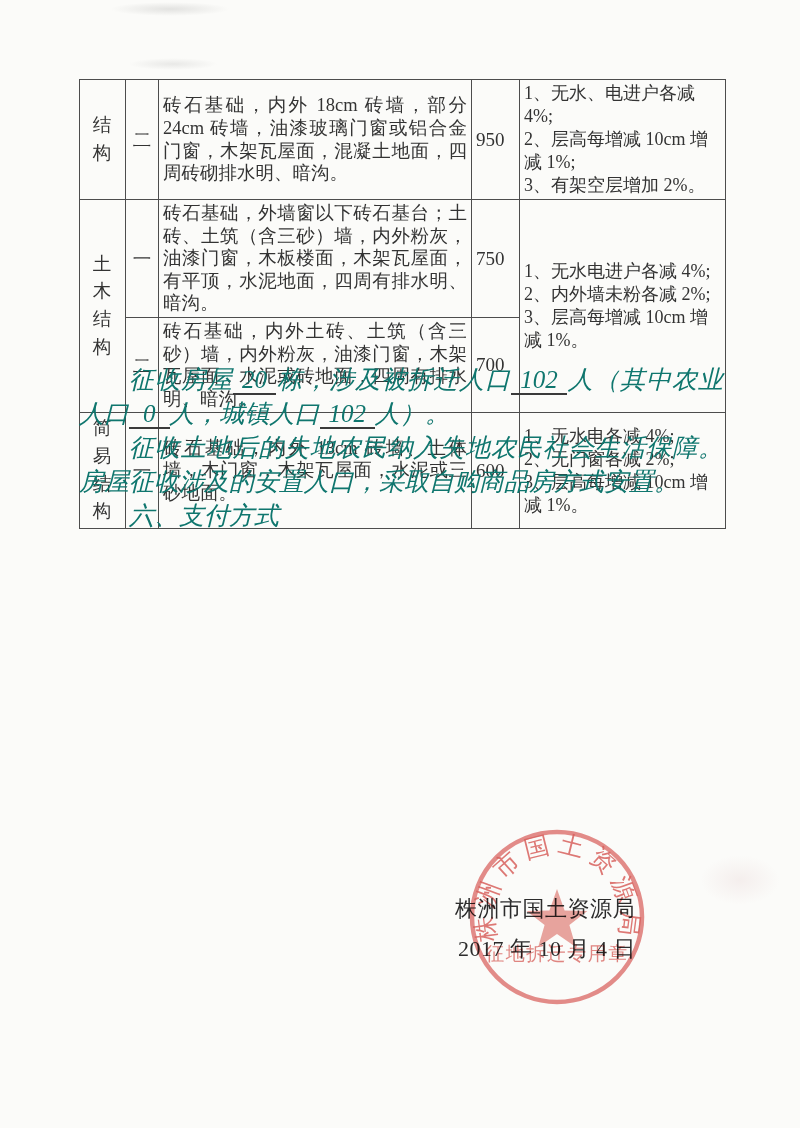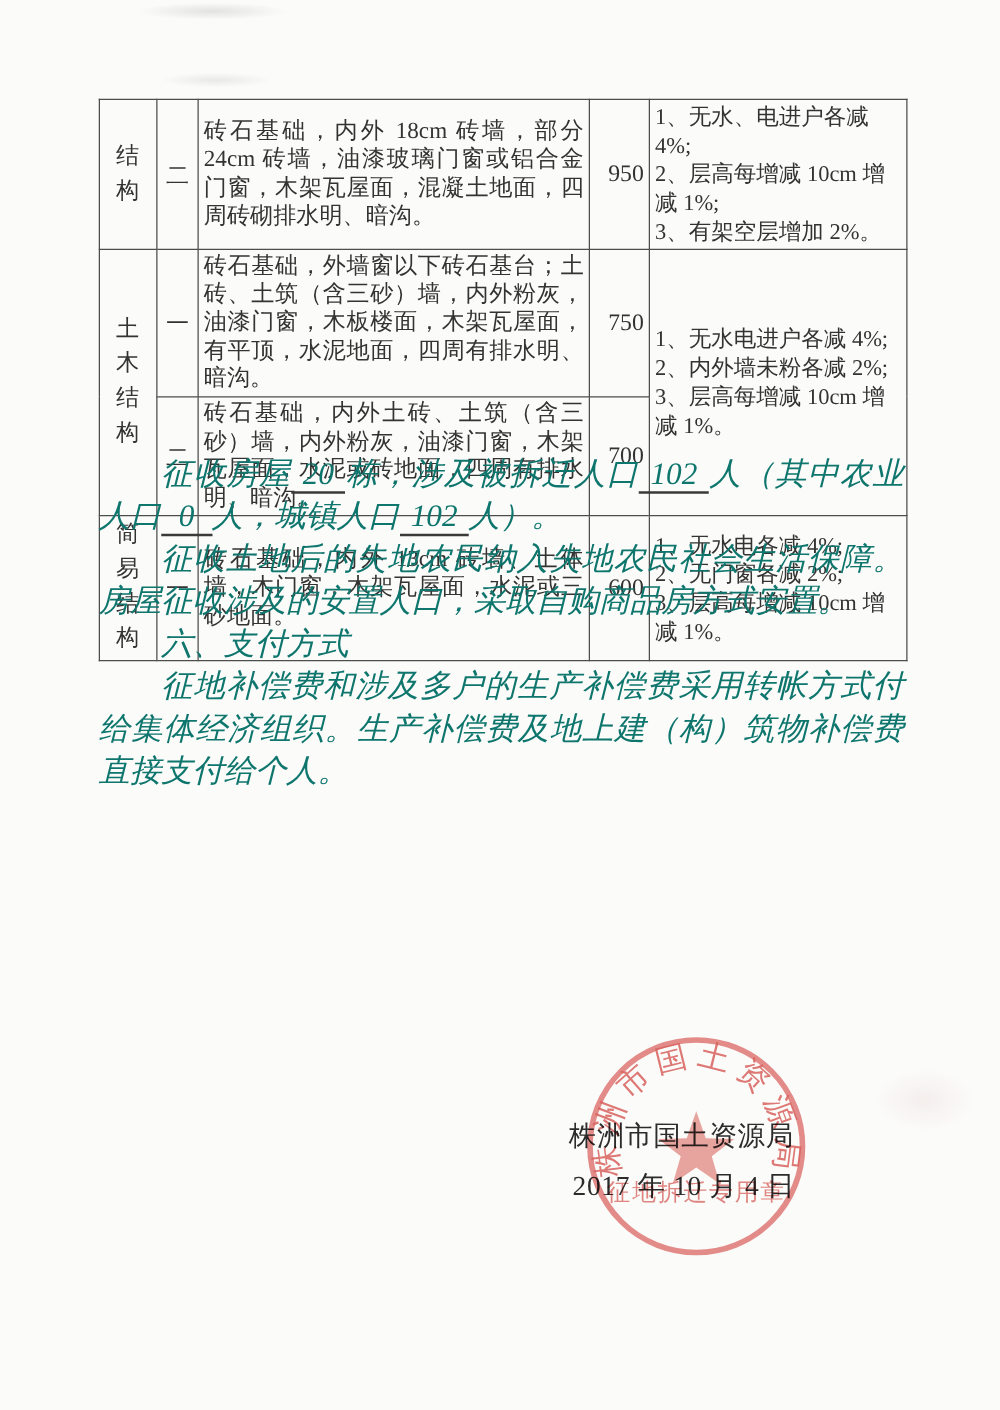--- a/index.html
+++ b/index.html
@@ -18,21 +18,21 @@
   
   .table-wrap { position:absolute; left:79px; top:79px; }
   table.rates {
     border-collapse:collapse; table-layout:fixed; width:646px;
     font-size:18.5px; color:#333;
   }
   table.rates td { border:1px solid #4d4d4d; vertical-align:middle; padding:2px 4px; }
   td.cat   { text-align:center; white-space:pre-line; line-height:1.5; letter-spacing:1px; padding:2px 0; }
   td.grade { text-align:center; }
   td.desc  { padding:3px 6px 3px 9px; line-height:1.22; text-align:justify; }
-  td.price { text-align:right; font-size:19px; }
+  td.price { text-align:left; font-size:19px; }
   td.notes { padding:2px 4px 2px 10px; white-space:pre-line; line-height:1.28; font-size:18px;margin-left:32px; }
   tr.r1 { height:70px; } tr.r2 { height:84px; } tr.r3 { height:60px; } tr.r4 { height:60px; }
 
   
   .doc-body {
     position:absolute; left:79px; top:363px; width:644px;
     font-size:25px; line-height:34px; text-align:justify; color:#0f766e;font-style:italic;
   }
   .doc-body p { margin:0; text-indent:2em; }
   .blank {
@@ -112,21 +112,20 @@
 3、层高每增减 10cm 增减 1%。</td>
       </tr>
     </tbody>
       </table>
   </div>
 
   <div class="doc-body">
     <p><span>征收房屋</span><span class="blank">20</span><span>栋，涉及被拆迁人口</span><span class="blank">102</span><span>人（其中农业人口</span><span class="blank wide">0</span><span>人，城镇人口</span><span class="blank">102</span><span>人）。</span></p>
     <p>征收土地后的失地农民纳入失地农民社会生活保障。房屋征收涉及的安置人口，采取自购商品房方式安置。</p>
     <p>六、支付方式</p>
-    <p>征地补偿费和涉及多户的生产补偿费采用转帐方式付给集体经济组织。生产补偿费及地上建（构）筑物补偿费直接支付给个人。</p>
   </div>
 
   <div class="sig-org">株洲市国土资源局</div>
   <div class="sig-date">2017 年 10 月 4 日</div>
 
   <svg class="seal" viewBox="0 0 230 230" xmlns="http://www.w3.org/2000/svg">
     <defs>
       <path id="seal-arc" d="M 54.9 136.9 A 64 64 0 1 1 175.1 136.9" fill="none"></path>
     </defs>
     <circle class="seal-ring" cx="115" cy="115" r="85"></circle>

